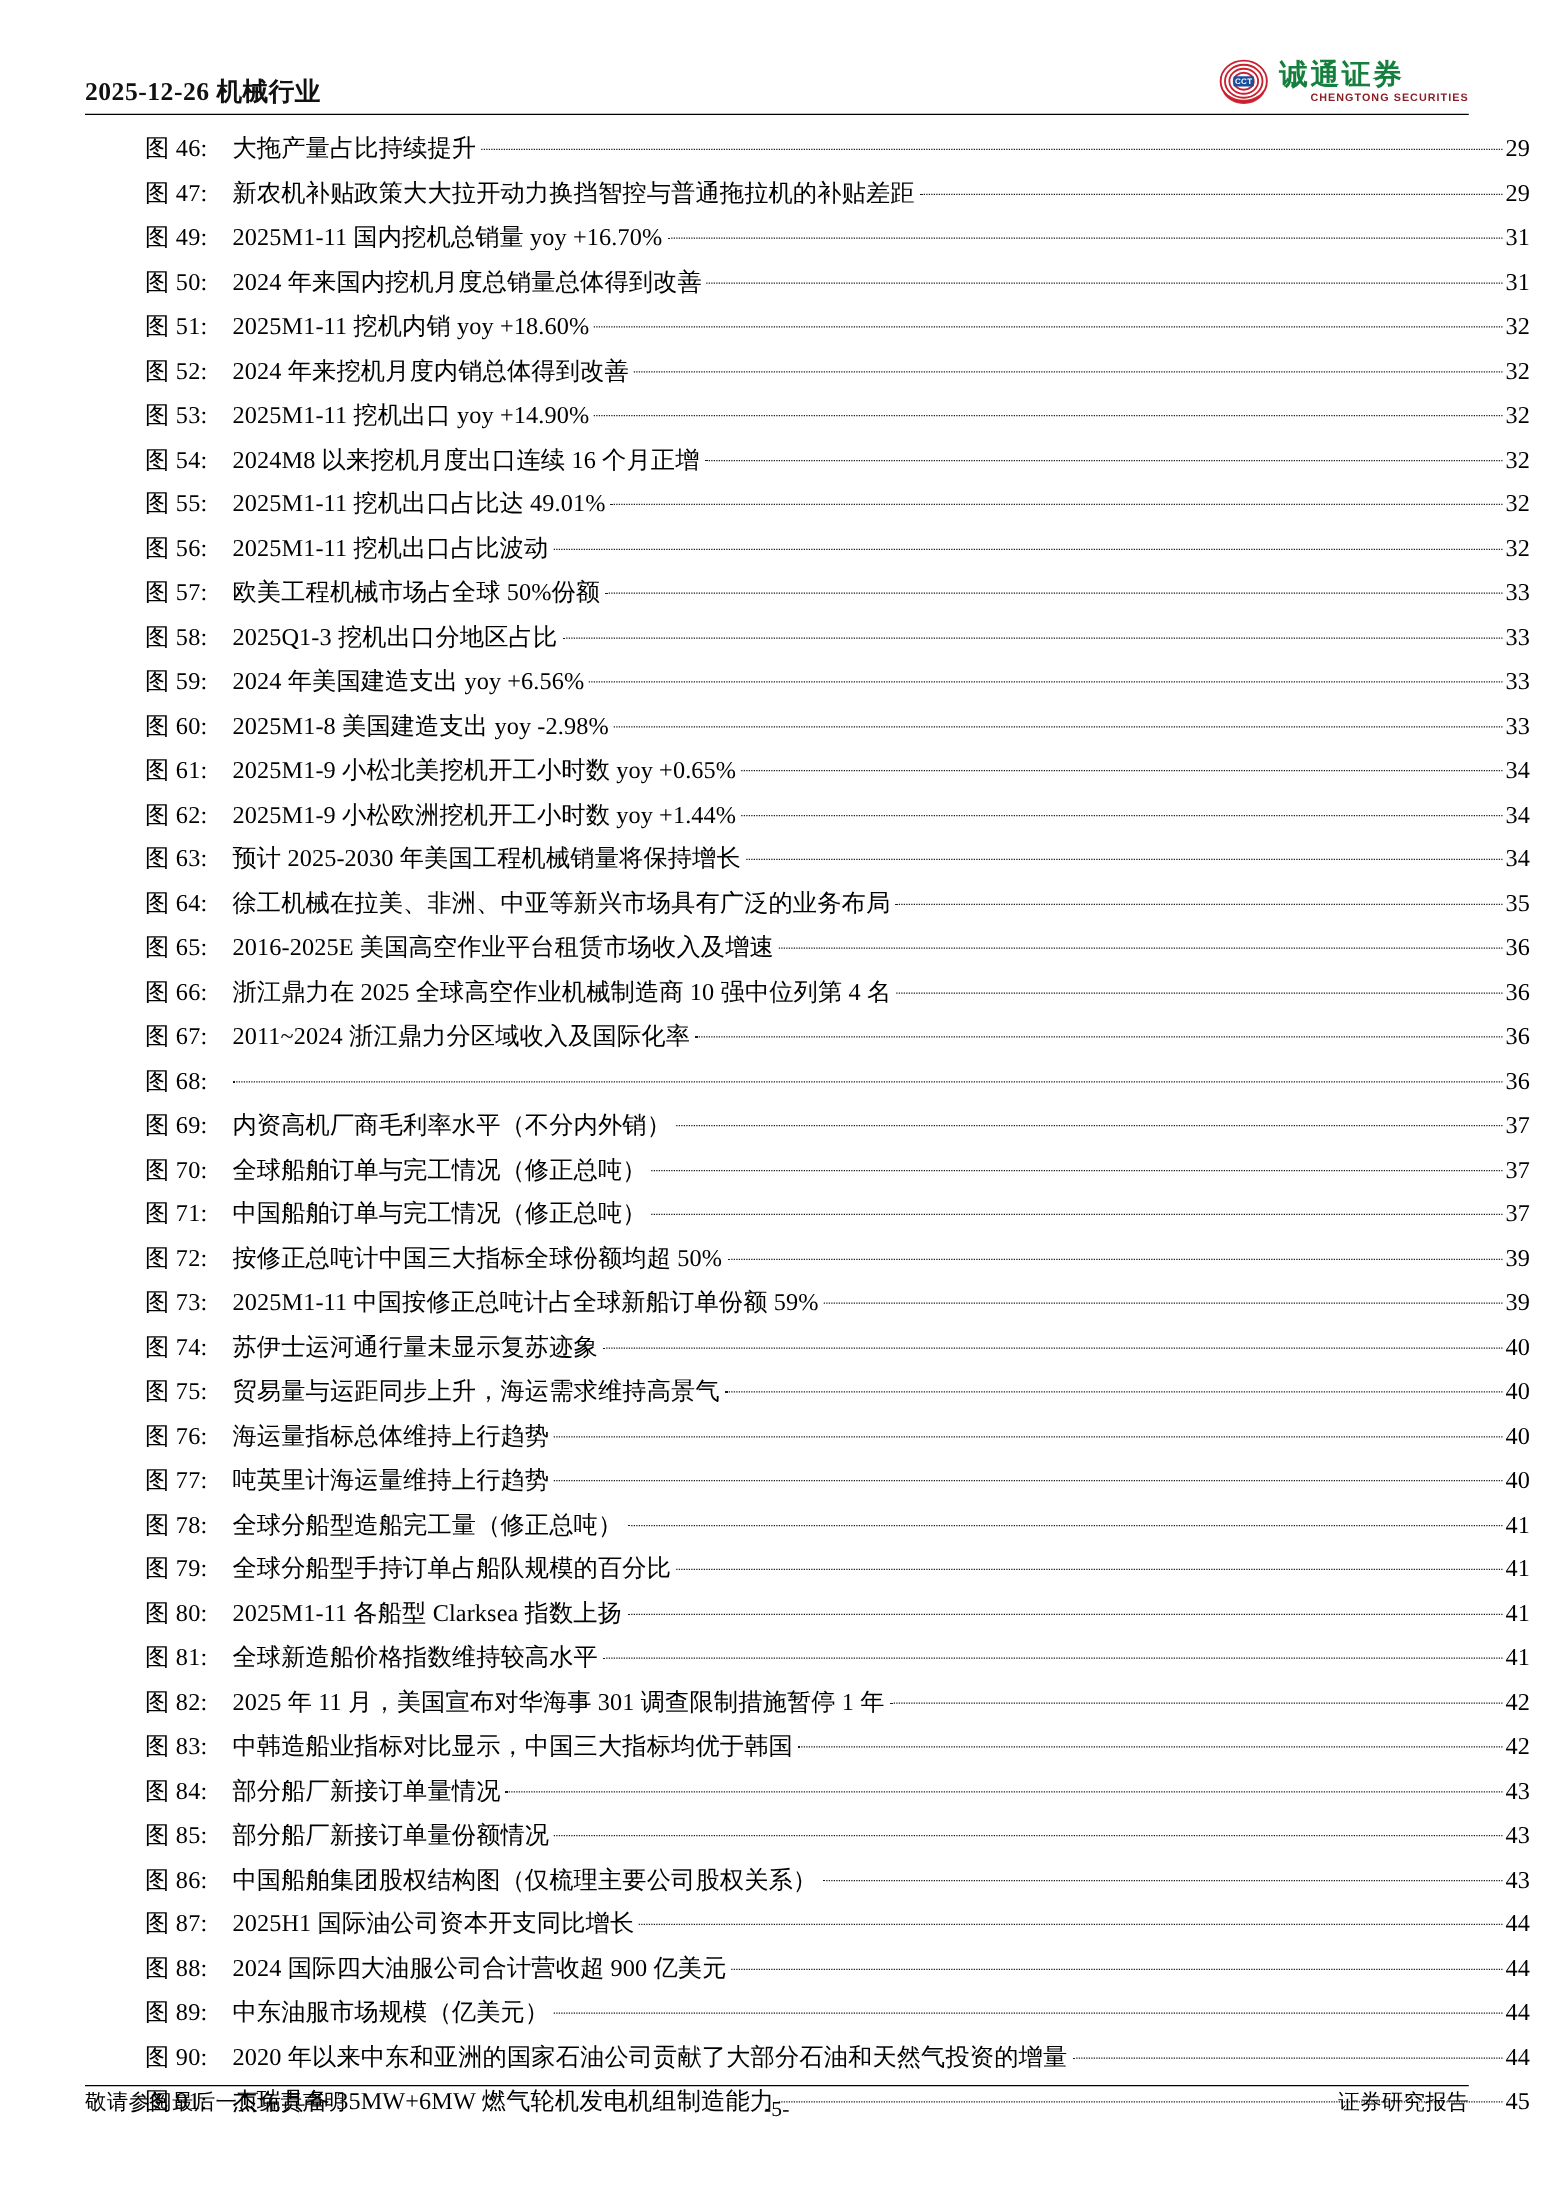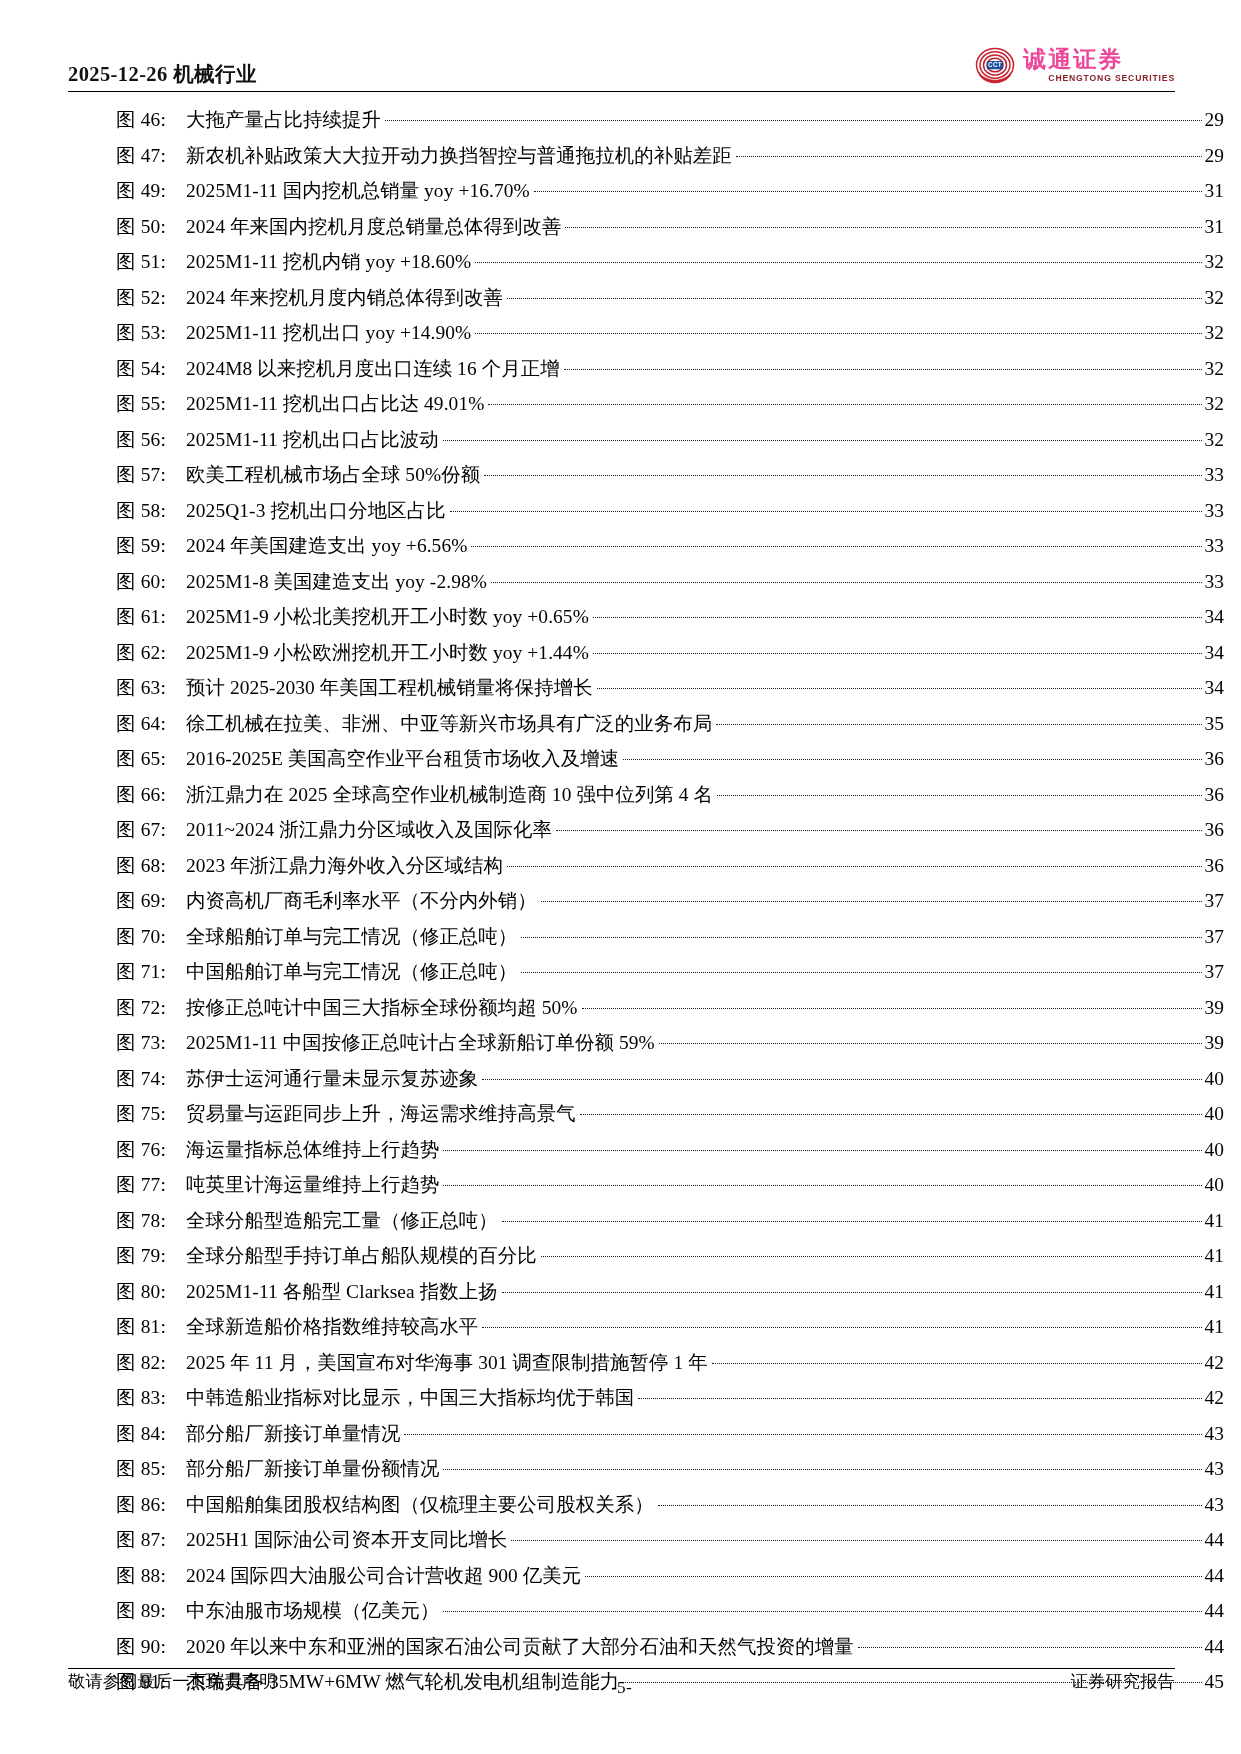--- a/index.html
+++ b/index.html
@@ -59,21 +59,21 @@
     display: flex;
     flex-direction: column;
     justify-content: center;
     line-height: 1;
   }
   .logo-cn {
     font-family: "Liberation Serif", "DejaVu Serif", serif;
     font-size: 23px;
     font-weight: 700;
     letter-spacing: 2.0px;
-    color: #ec4899;
+    color: #15803d;
   }
   .logo-en {
     font-family: "Liberation Sans", "DejaVu Sans", sans-serif;
     font-size: 8.6px;
     font-weight: 700;
     letter-spacing: 0.85px;
     color: #8a1f26;
     margin-top: 3px;
     padding-left: 25px;
   }
@@ -349,21 +349,20 @@
         <div class="toc-row single">
           <span class="toc-label">图 67:</span>
           <span class="toc-title">2011~2024 浙江鼎力分区域收入及国际化率</span>
           <span class="toc-dots"></span>
           <span class="toc-page">36</span>
         </div>
       </div>
       <div class="toc-entry">
         <div class="toc-row single">
           <span class="toc-label">图 68:</span>
-          <span class="toc-title">2023 年浙江鼎力海外收入分区域结构</span>
           <span class="toc-dots"></span>
           <span class="toc-page">36</span>
         </div>
       </div>
       <div class="toc-entry">
         <div class="toc-row single">
           <span class="toc-label">图 69:</span>
           <span class="toc-title">内资高机厂商毛利率水平（不分内外销）</span>
           <span class="toc-dots"></span>
           <span class="toc-page">37</span>

